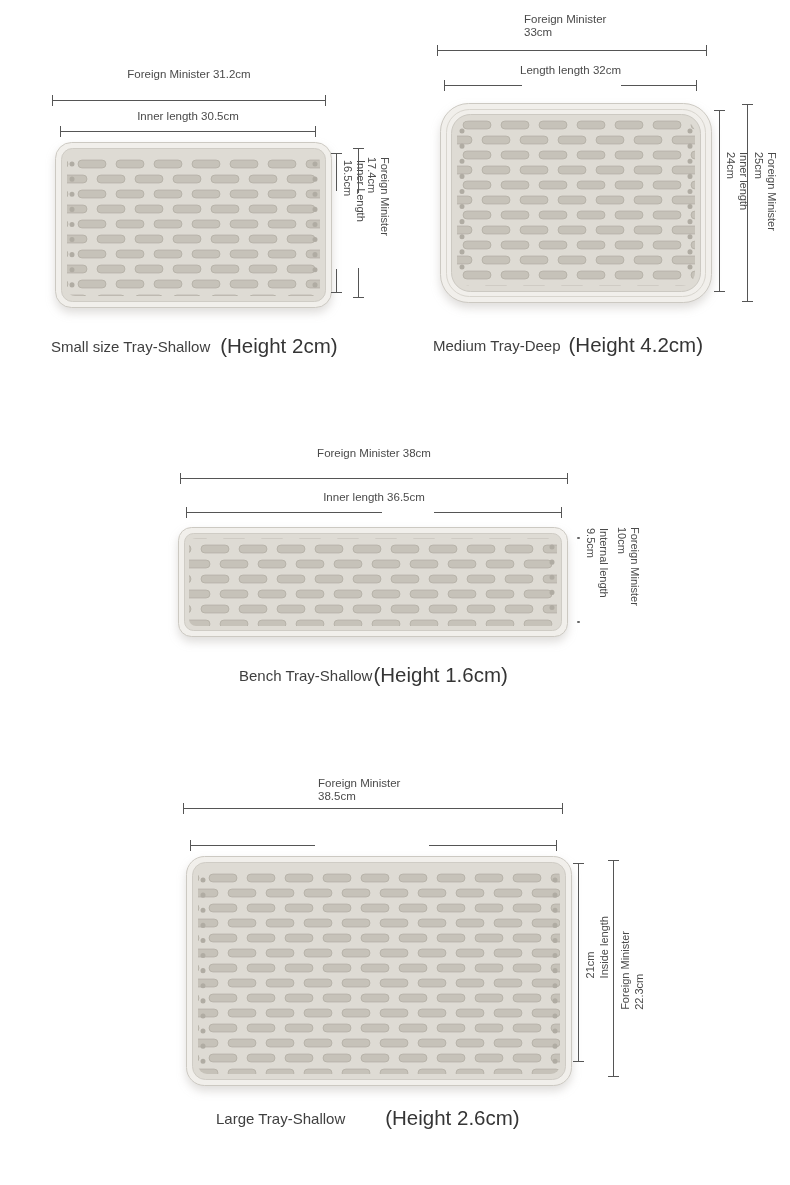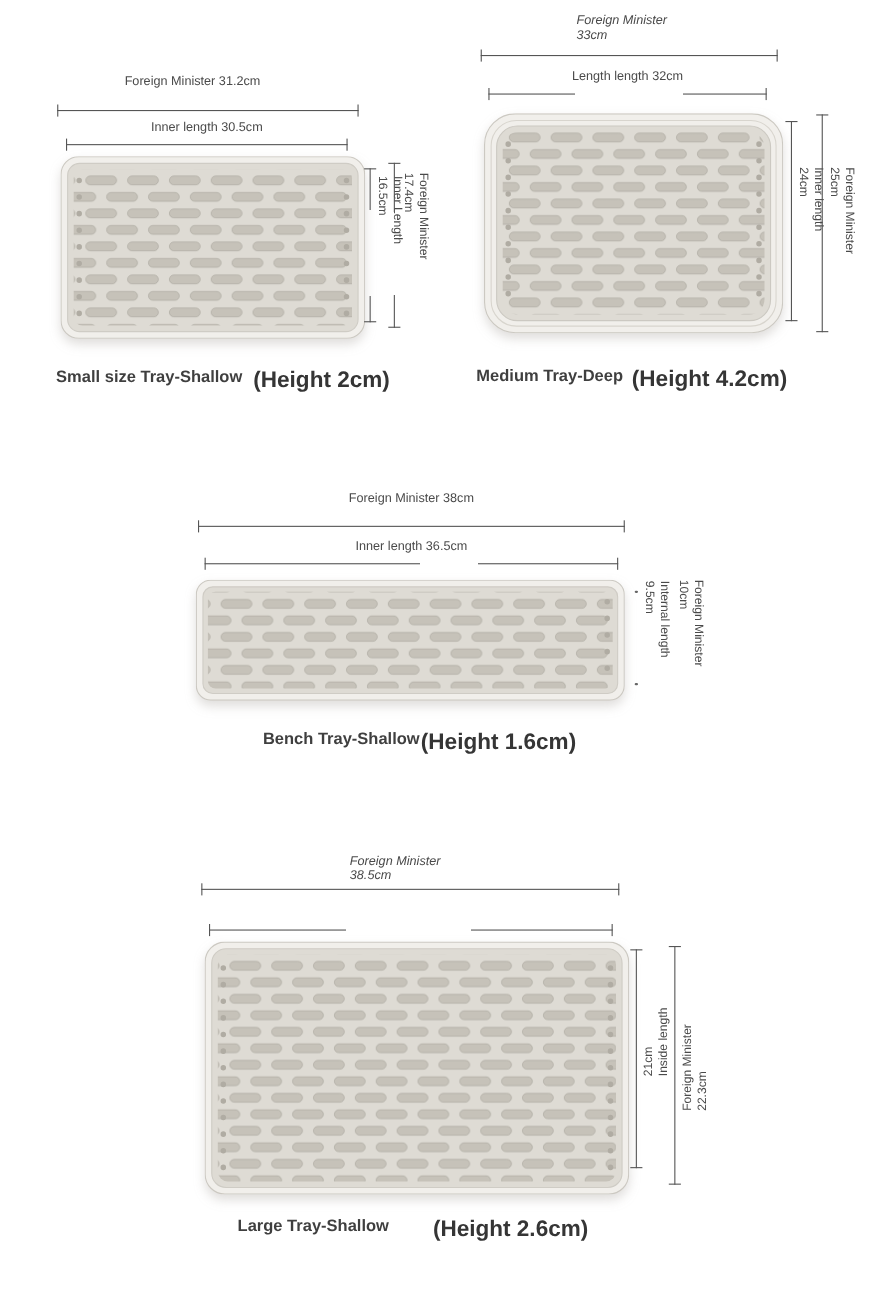--- a/index.html
+++ b/index.html
@@ -1,57 +1,57 @@
 <!DOCTYPE html>
 <html><head>
 <meta charset="utf-8">
 <style>
   html,body{margin:0;padding:0;background:#fff;}
   #sheet{position:relative;width:790px;height:1185px;background:#ffffff;overflow:hidden;
          font-family:"Liberation Sans","DejaVu Sans",sans-serif;}
   .hlabel{position:absolute;font-size:11.5px;line-height:13px;color:#4a4a4a;
           text-align:center;white-space:pre-line;}
-  .hlabel.left{text-align:left;font-style:italic;}
+  .hlabel.left{text-align:left;}
   .vlabel{position:absolute;writing-mode:vertical-rl;font-size:11px;line-height:13.5px;
           color:#4a4a4a;white-space:pre-line;}
   .vlabel.ccw{transform:rotate(180deg);}
   .hdim{position:absolute;height:1px;background:#555;}
   .hdim::before,.hdim::after{content:"";position:absolute;top:-5px;width:1px;height:11px;background:#555;}
   .hdim::before{left:0;}
   .hdim::after{right:0;}
   .hdim.gap{background:linear-gradient(90deg,#555 0,#555 var(--a),transparent var(--a),
             transparent var(--b),#555 var(--b),#555 100%);}
   .vdim{position:absolute;width:1px;background:#555;}
   .vdim::before,.vdim::after{content:"";position:absolute;left:-5px;width:11px;height:1px;background:#555;}
   .vdim::before{top:0;}
   .vdim::after{bottom:0;}
   .vdim.gapv{background:linear-gradient(180deg,#555 0,#555 var(--a),transparent var(--a),
              transparent var(--b),#555 var(--b),#555 100%);}
   .dot{position:absolute;width:3px;height:2px;background:#666;border-radius:1px;}
   .tray{position:absolute;filter:drop-shadow(0 5px 5px rgba(140,134,124,0.28));}
-  .caption{position:absolute;display:flex;align-items:flex-start;color:#3f3f3f;white-space:nowrap;font-weight:bold;}
+  .caption{position:absolute;display:flex;align-items:center;color:#3f3f3f;white-space:nowrap;}
   .cap-name{font-size:15px;}
   .cap-note{font-size:20.5px;color:#353535;}
 </style>
 </head>
 <body>
 
 <div id="sheet">
 
   <svg width="0" height="0" style="position:absolute" aria-hidden="true">
     <defs>
       <pattern id="slots" width="38" height="30" patternUnits="userSpaceOnUse">
         <rect x="4" y="3" width="28" height="8" rx="4" fill="#c6c2b9" stroke="#a9a59c" stroke-width="0.6"></rect>
         <rect x="-15" y="18" width="28" height="8" rx="4" fill="#c6c2b9" stroke="#a9a59c" stroke-width="0.6"></rect>
         <rect x="23" y="18" width="28" height="8" rx="4" fill="#c6c2b9" stroke="#a9a59c" stroke-width="0.6"></rect>
       </pattern>
     </defs>
   </svg>
 
-  <div class="hlabel" style="left:38px;top:68px;width:274px">Foreign Minister 31.2cm</div>
+  <div class="hlabel" style="left:52px;top:68px;width:274px">Foreign Minister 31.2cm</div>
   <div class="hdim" style="left:52px;top:100px;width:274px"></div>
 
   <div class="hlabel" style="left:60px;top:110px;width:256px">Inner length 30.5cm</div>
   <div class="hdim" style="left:60px;top:131px;width:256px"></div>
 
   <svg class="tray" style="left:55px;top:142px" width="277" height="166">
     <rect x="0.5" y="0.5" width="276" height="165" rx="16" fill="#f1efeb" stroke="#ccc9c2"></rect>
     <rect x="6.5" y="6.5" width="264" height="153" rx="11" fill="#dedbd4" stroke="#cfccc5"></rect>
     <rect x="12" y="12" width="253" height="142" rx="8" fill="url(#slots)"></rect>
     <line x1="17" y1="22" x2="17" y2="146" stroke="#b0aca3" stroke-width="5" stroke-dasharray="0.1 15" stroke-linecap="round"></line>

